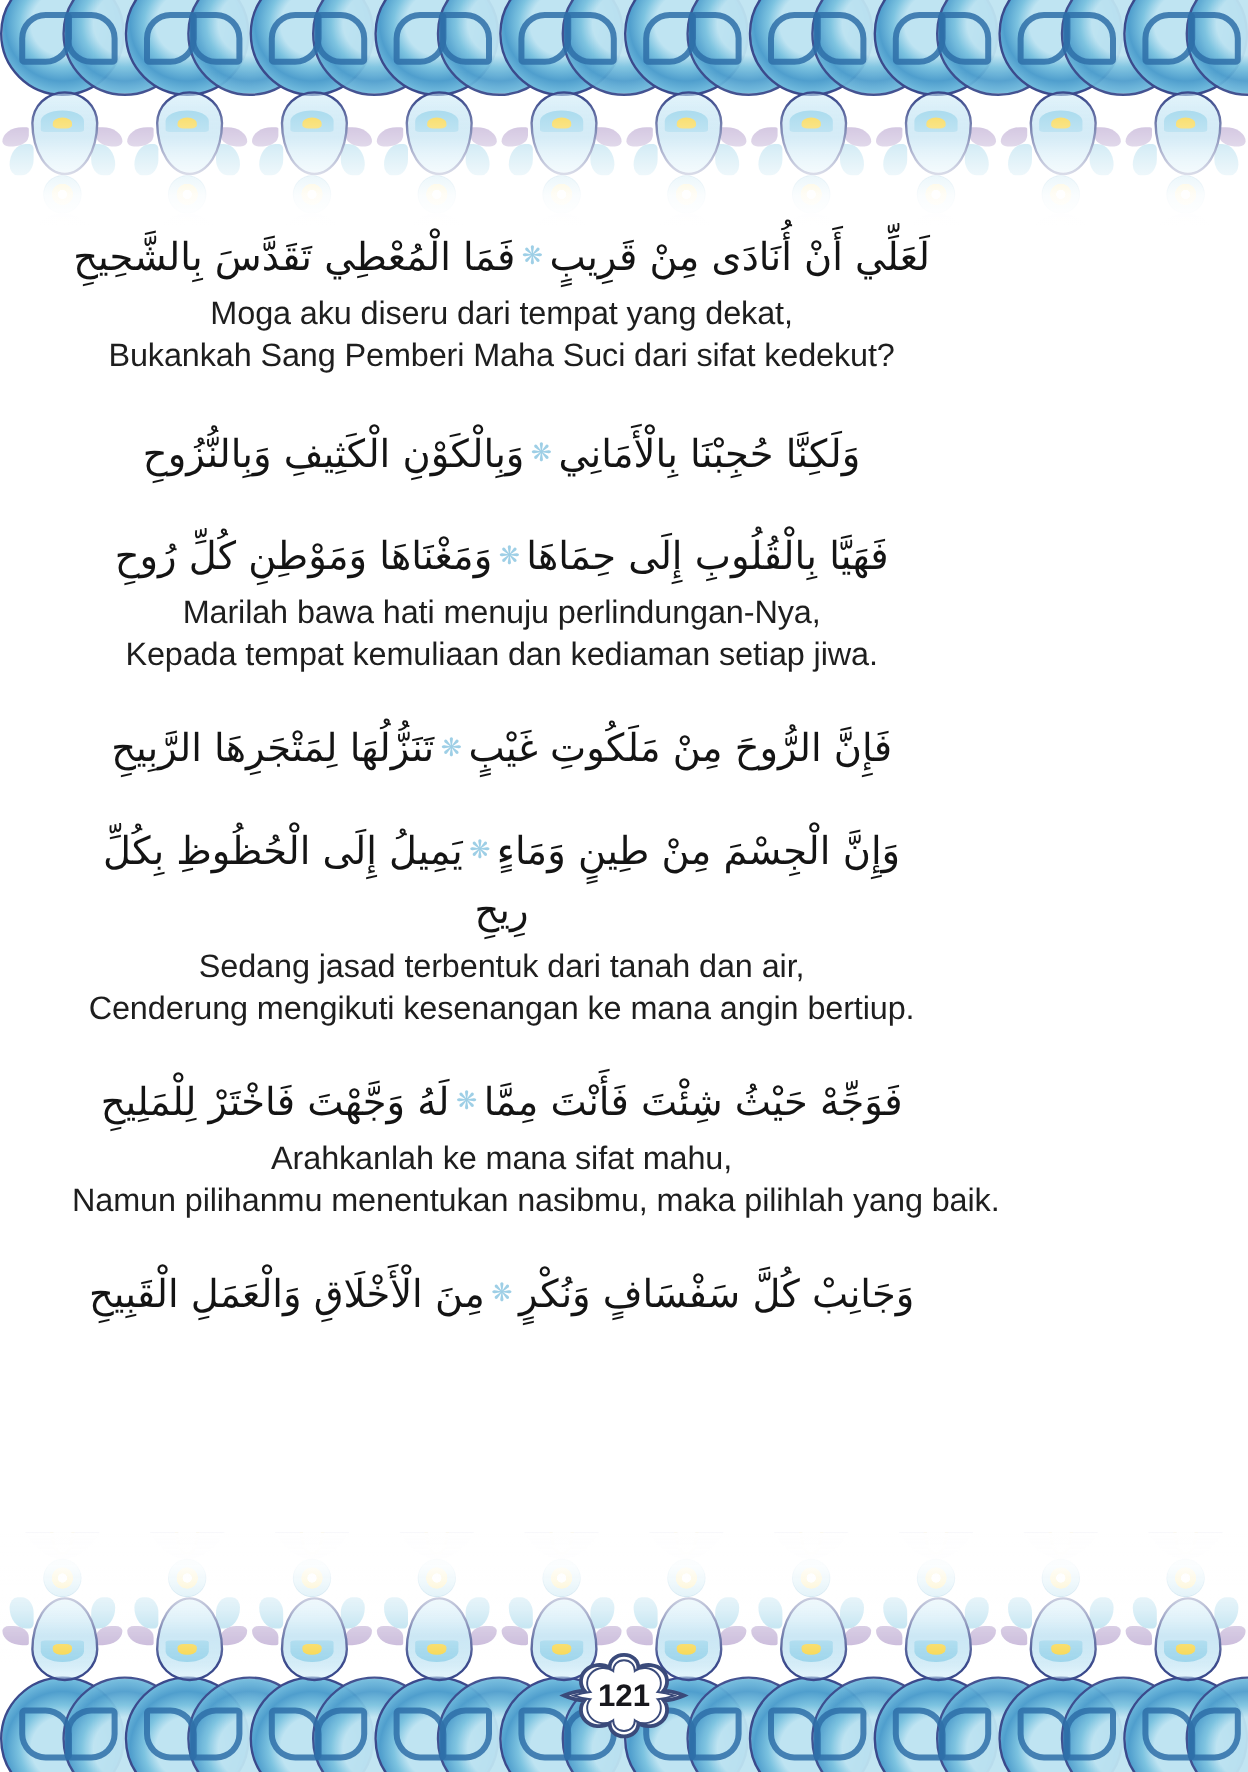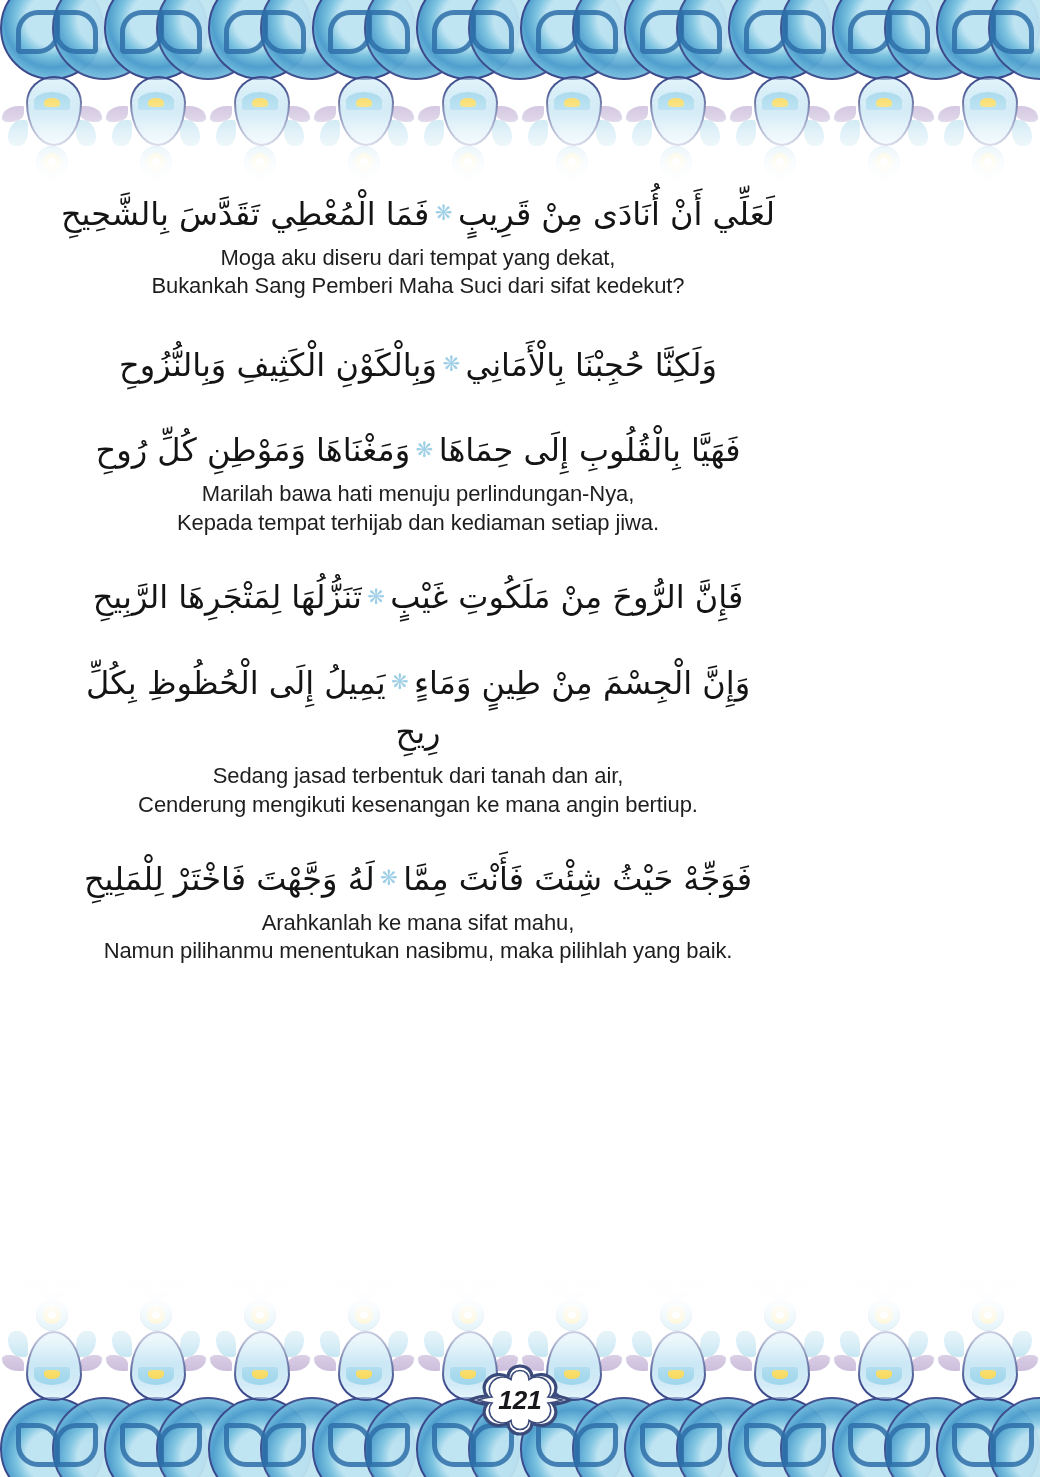--- a/index.html
+++ b/index.html
@@ -219,41 +219,40 @@
   .sep {
     display: inline-block;
     width: 1.35em;
     text-align: center;
     color: #9ecfe6;
     font-size: 0.66em;
     vertical-align: 0.22em;
   }
   .trans {
     font-family: "Liberation Sans", sans-serif;
-    font-size: 22px;
+    font-size: 27px;
     line-height: 1.30;
     color: #1e1e1e;
     letter-spacing: -0.1px;
     margin: 0;
   }
   .trans div { white-space: nowrap; }
 
   .gap-a { height: 34px; }
   .gap-b { height: 30px; }
 
   
   .folio {
     position: absolute;
     left: 50%;
-    bottom: 40px;
+    bottom: 27px;
     transform: translateX(-50%);
     width: 112px;
     height: 74px;
     z-index: 5;
-    font-style: italic;
   }
   .folio svg { display: block; }
   .folio-num {
     position: absolute;
     left: 0; top: 0;
     width: 112px; height: 74px;
     display: flex;
     align-items: center;
     justify-content: center;
     font-family: "Liberation Sans", sans-serif;
@@ -521,21 +520,21 @@
     <div class="verse">
       <div class="arabic"><span>وَلَكِنَّا حُجِبْنَا بِالْأَمَانِي</span><span class="sep">❋</span><span>وَبِالْكَوْنِ الْكَثِيفِ وَبِالنُّزُوحِ</span></div>
     </div>
 
     <div class="gap-b"></div>
 
     <div class="verse">
       <div class="arabic"><span>فَهَيَّا بِالْقُلُوبِ إِلَى حِمَاهَا</span><span class="sep">❋</span><span>وَمَغْنَاهَا وَمَوْطِنِ كُلِّ رُوحِ</span></div>
       <div class="trans">
         <div>Marilah bawa hati menuju perlindungan-Nya,</div>
-        <div>Kepada tempat terhijab dan kediaman setiap jiwa.</div>
+        <div>Kepada tempat kemuliaan dan kediaman setiap jiwa.</div>
       </div>
     </div>
 
     <div class="gap-b"></div>
 
     <div class="verse">
       <div class="arabic"><span>فَإِنَّ الرُّوحَ مِنْ مَلَكُوتِ غَيْبٍ</span><span class="sep">❋</span><span>تَنَزُّلُهَا لِمَتْجَرِهَا الرَّبِيحِ</span></div>
     </div>
 
     <div class="gap-b"></div>
@@ -554,20 +553,21 @@
       <div class="arabic"><span>فَوَجِّهْ حَيْثُ شِئْتَ فَأَنْتَ مِمَّا</span><span class="sep">❋</span><span>لَهُ وَجَّهْتَ فَاخْتَرْ لِلْمَلِيحِ</span></div>
       <div class="trans">
         <div>Arahkanlah ke mana sifat mahu,</div>
         <div>Namun pilihanmu menentukan nasibmu, maka pilihlah yang baik.</div>
       </div>
     </div>
 
     <div class="gap-b"></div>
 
     <div class="verse">
+      <div class="arabic"><span>وَجَانِبْ كُلَّ سَفْسَافٍ وَنُكْرٍ</span><span class="sep">❋</span><span>مِنَ الْأَخْلَاقِ وَالْعَمَلِ الْقَبِيحِ</span></div>
     </div>
 
   </div>
 
   <div class="border-band border-bottom">
     <div class="band-inner">
       <div class="tile-row row-medallion">
         <div class="tile">
             <div class="med-circle med-big"></div>
             <div class="med-circle med-big2"></div>

